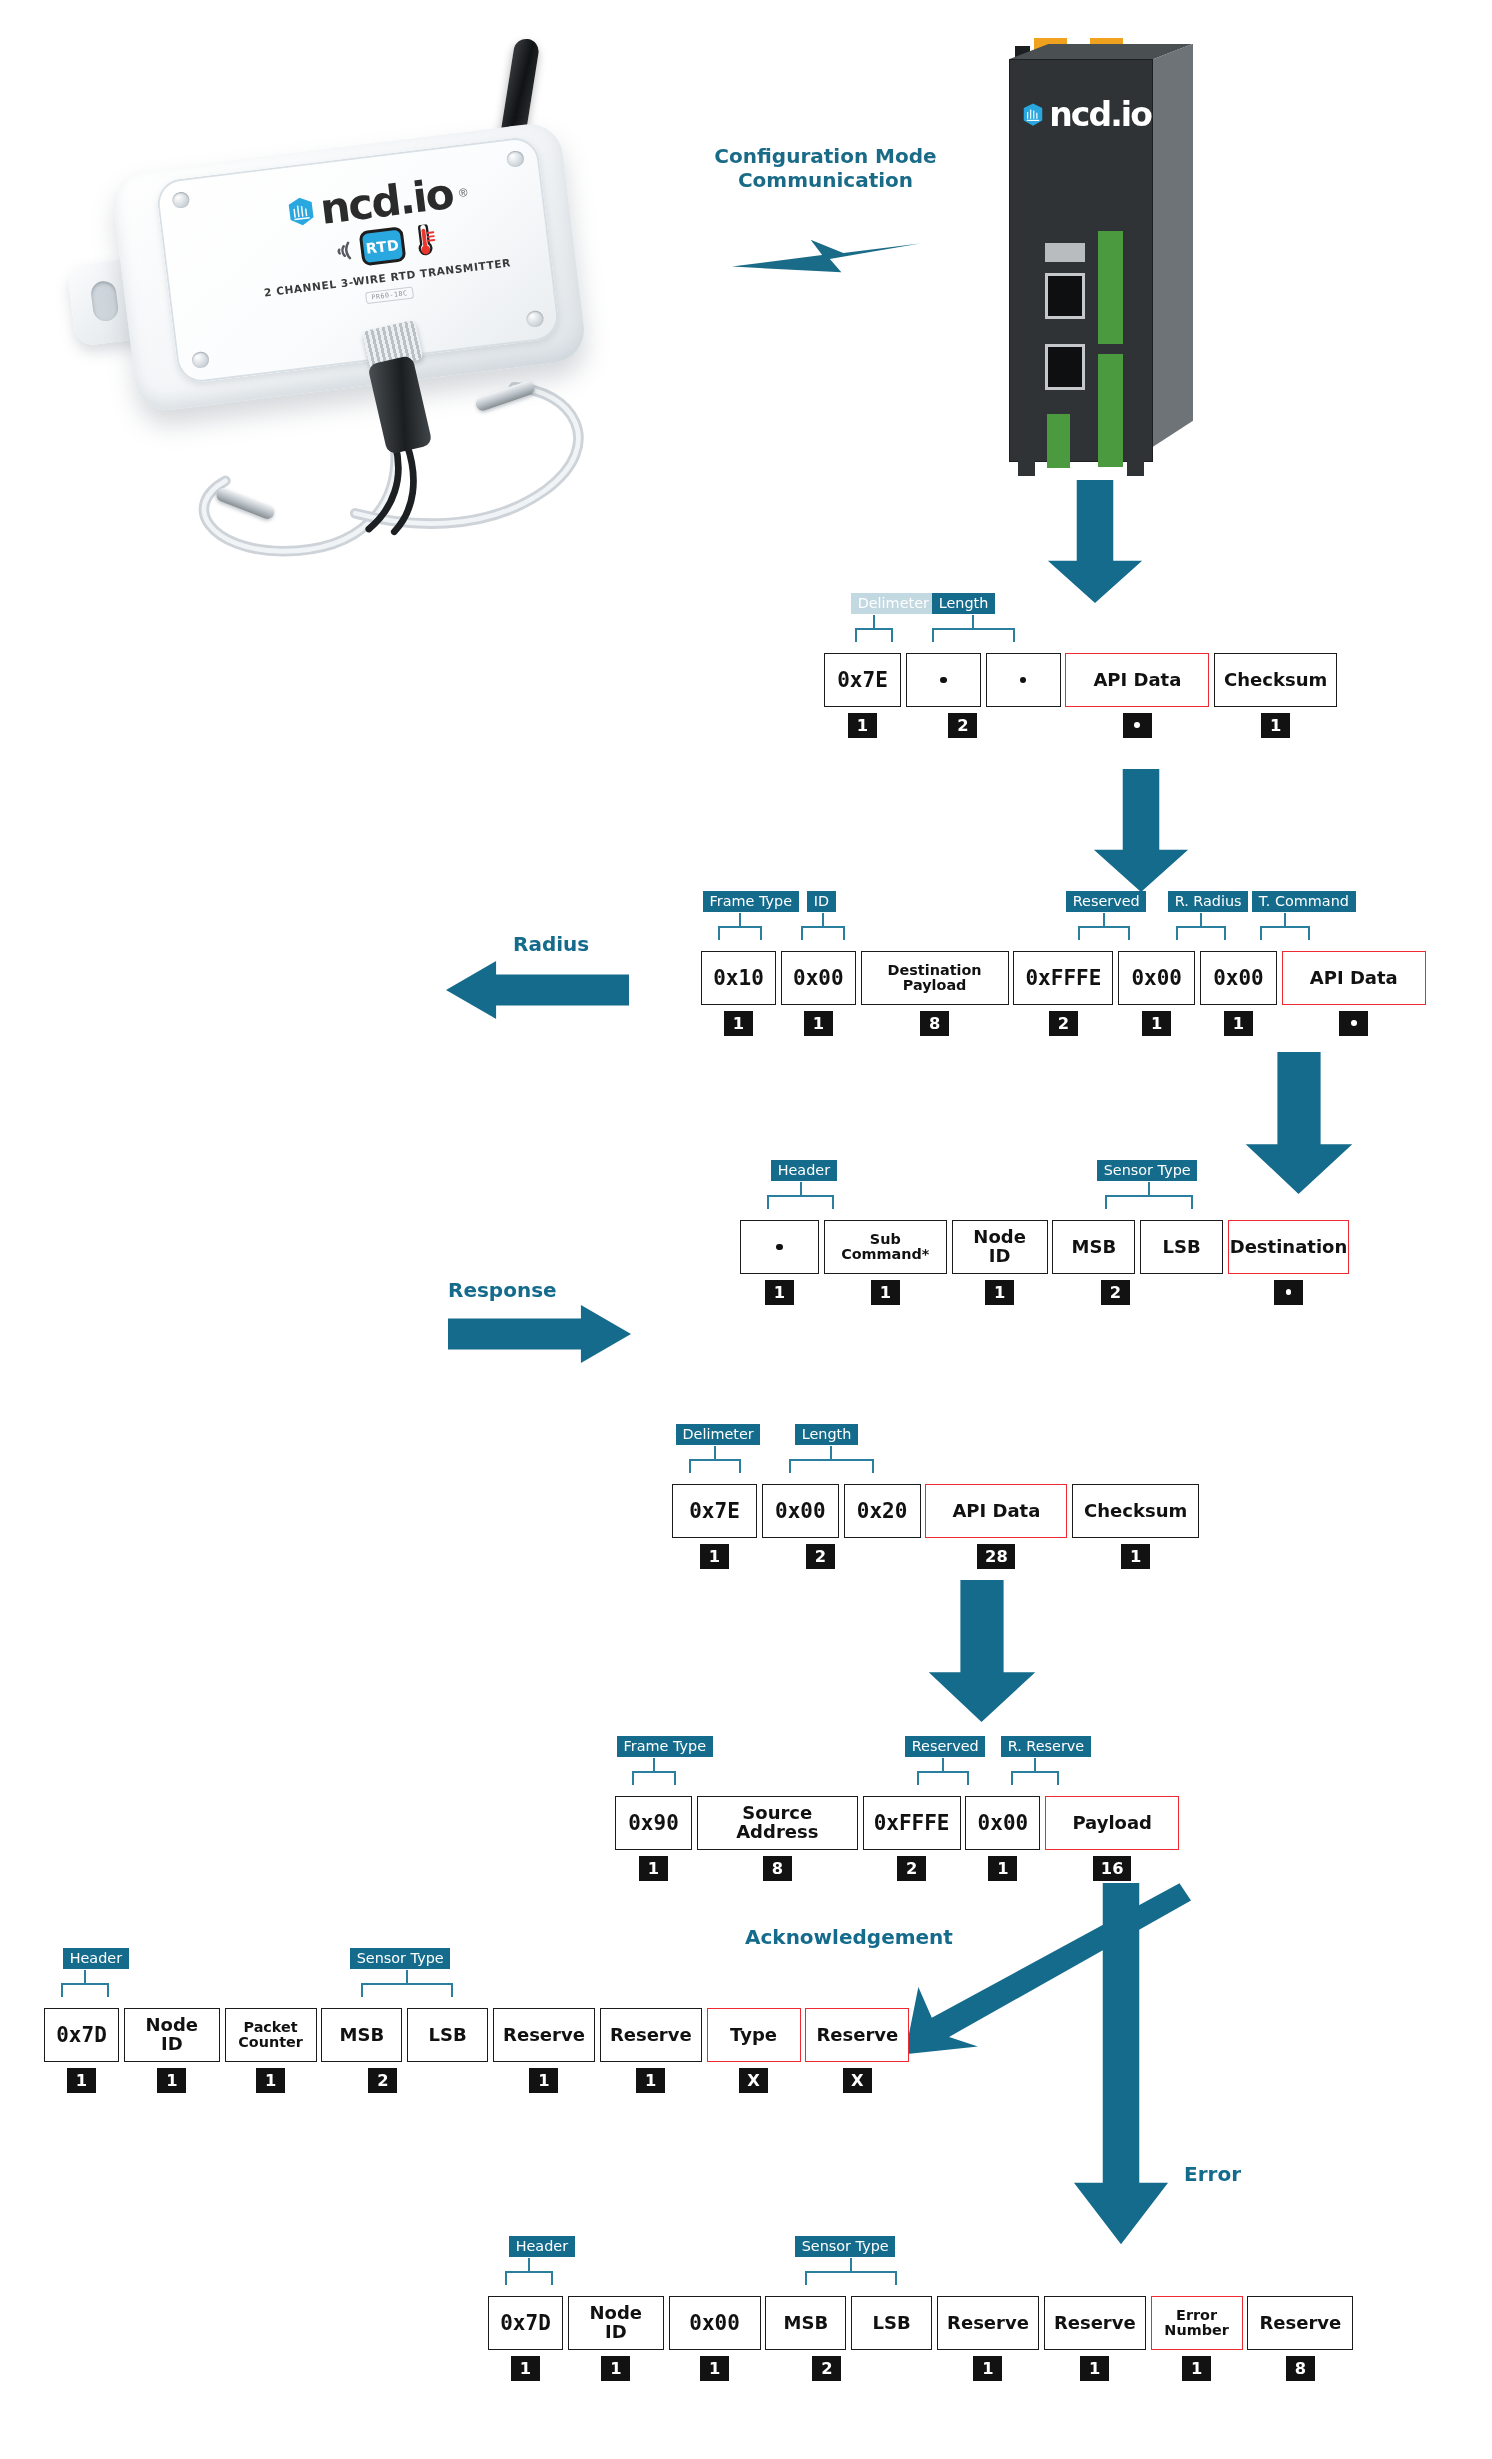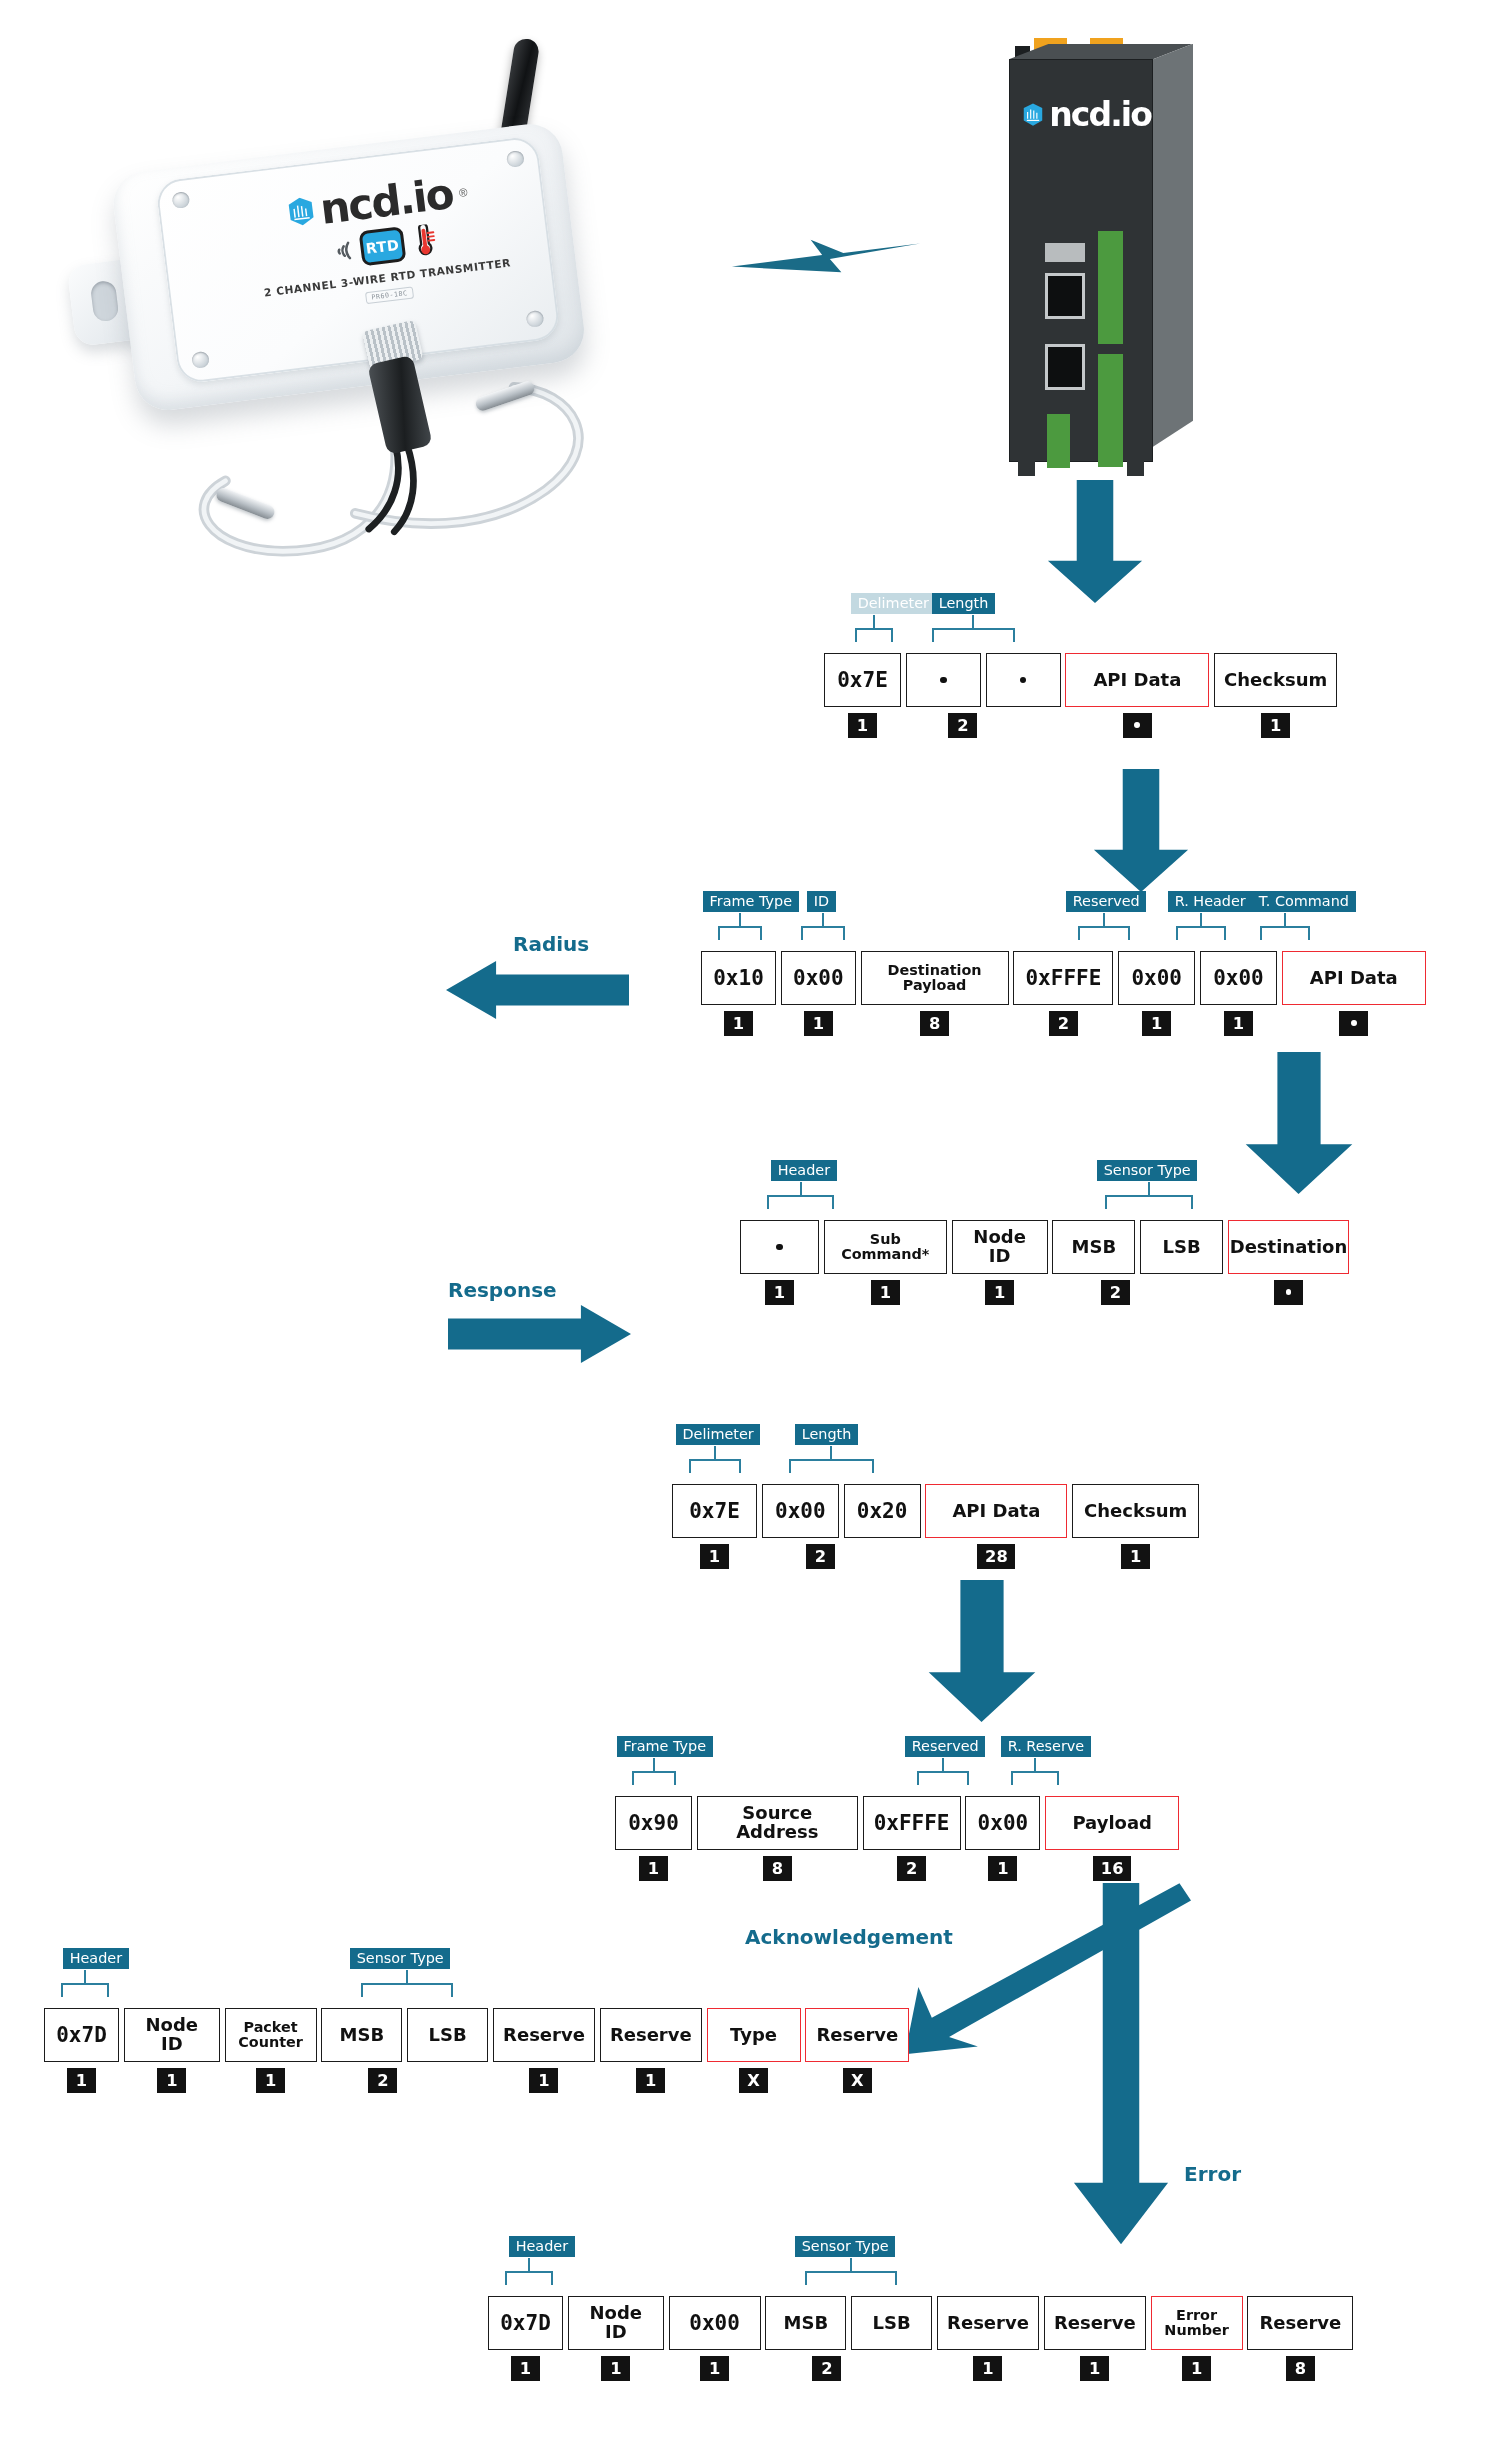--- a/index.html
+++ b/index.html
@@ -287,20 +287,24 @@
       <div class="gw-port" style="top:213px;"></div>
       <div class="gw-port" style="top:284px;"></div>
       <div class="gw-green" style="left:37px; top:354px; width:23px; height:54px;"></div>
       <div class="gw-green" style="left:88px; top:171px; width:25px; height:113px;"></div>
       <div class="gw-green" style="left:88px; top:294px; width:25px; height:113px;"></div>
       <div class="gw-leg" style="left:7.7px;"></div>
       <div class="gw-leg" style="right:7.7px;"></div>
     </div>
   </div>
 
+  <div class="cfg-title">
+    <div>Configuration Mode</div>
+    <div>Communication</div>
+  </div>
   <svg class="bolt-svg" viewBox="0 0 200 50">
     <path d="M2 36 L96 24 L84 8 L118 22 L198 12 L104 28 L116 42 Z" fill="#1a6b87"></path>
   </svg>
 </div>
 
 <svg class="arrow" style="left:1042px; top:480px; width:106px; height:125px;" viewBox="0 0 110 130">
   <path d="M36 0 H74 V84 H104 L55 128 L6 84 H36 Z" fill="#146b8c"></path>
 </svg>
 
 <div class="row" id="frame-0" style="left:824px; top:653px;">
@@ -352,21 +356,21 @@
 
 <div class="flow-label" style="left:513px; top:932px;">Radius</div>
 <svg class="arrow" style="left:446px; top:961px; width:183px; height:58px;" viewBox="0 0 190 60">
   <path d="M190 14 H52 V0 L0 30 L52 60 V46 H190 Z" fill="#146b8c"></path>
 </svg>
 
 <div class="row" id="frame-1" style="left:701px; top:951px;">
   <div class="tag" style="left:1.9px;   top:-60px;">Frame Type</div>
   <div class="tag" style="left:106px; top:-60px;">ID</div>
   <div class="tag" style="left:365px; top:-60px;">Reserved</div>
-  <div class="tag" style="left:467px; top:-60px;">R. Header</div>
+  <div class="tag" style="left:467px; top:-60px;">R. Radius</div>
   <div class="tag" style="left:551px; top:-60px;">T. Command</div>
 
   <div class="brk" style="left:17.3px;  top:-38px; width:44px; height:27px;">
     <i style="left:21px; top:0; width:1.9px; height:13.4px;"></i>
       <i style="left:0; top:13.4px; width:44px; height:1.9px;"></i>
     <i style="left:0; top:13.4px; width:1.9px; height:13.4px;"></i>
       <i style="right:0; top:13.4px; width:1.9px; height:13.4px;"></i>
   </div>
   <div class="brk" style="left:100px; top:-38px; width:44px; height:27px;">
     <i style="left:21px; top:0; width:1.9px; height:13.4px;"></i>

